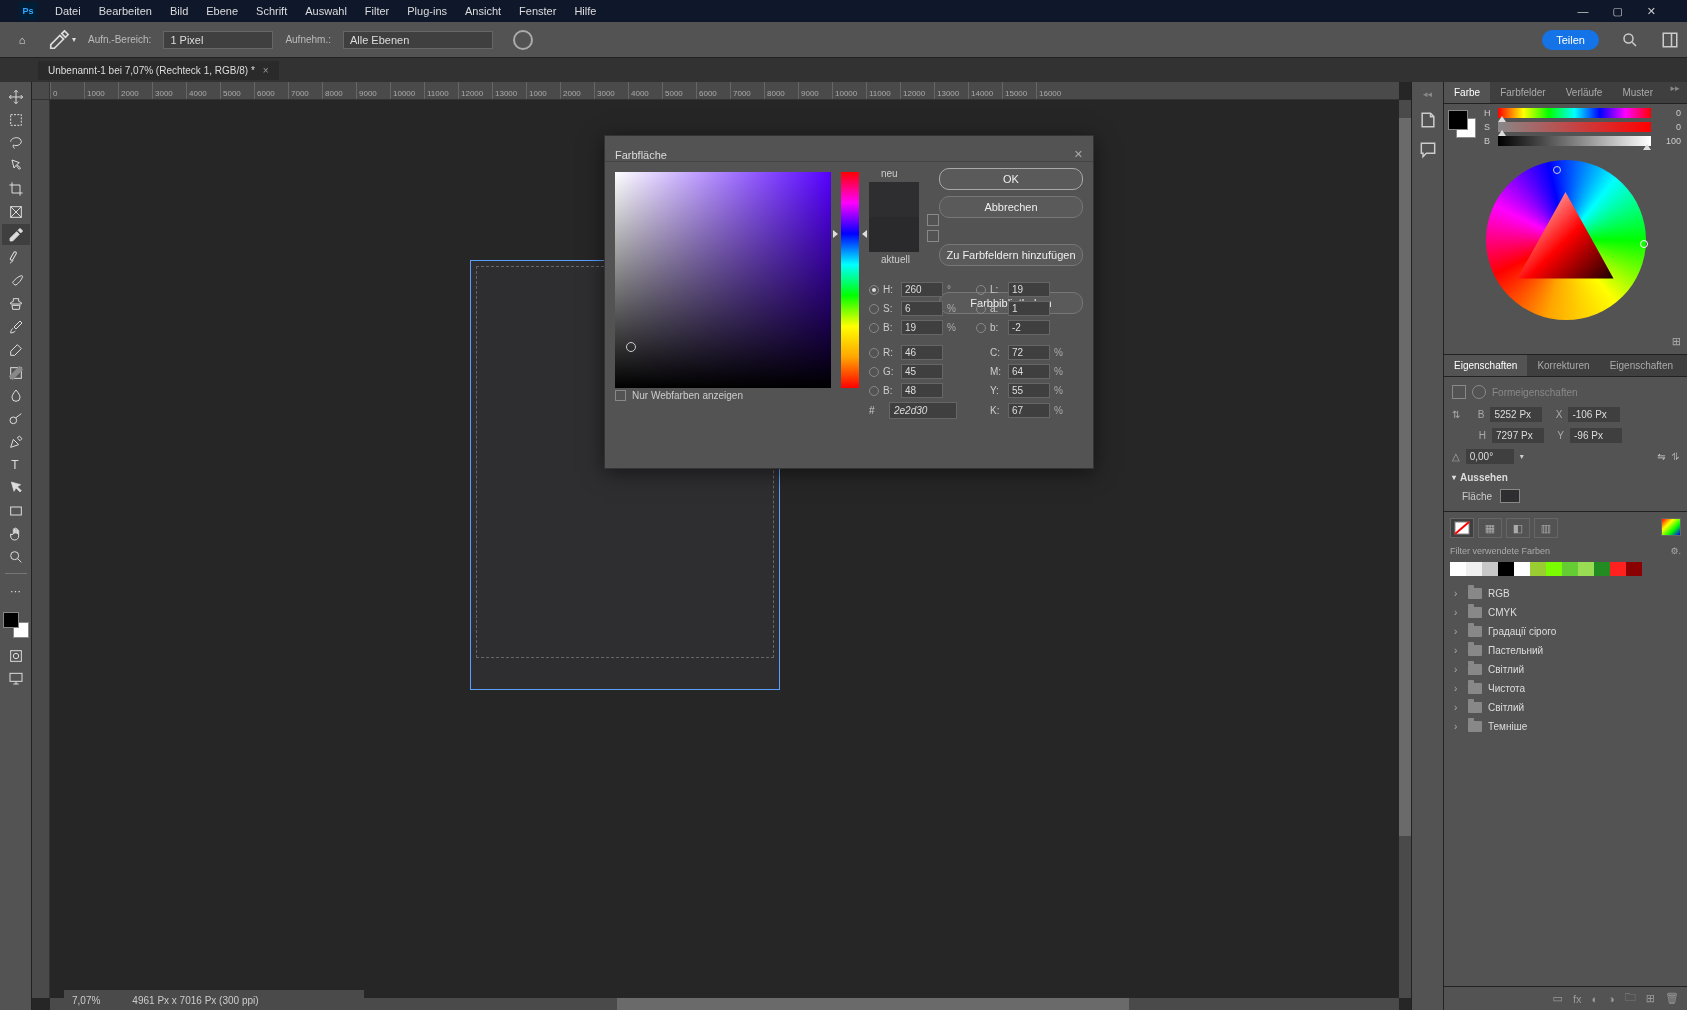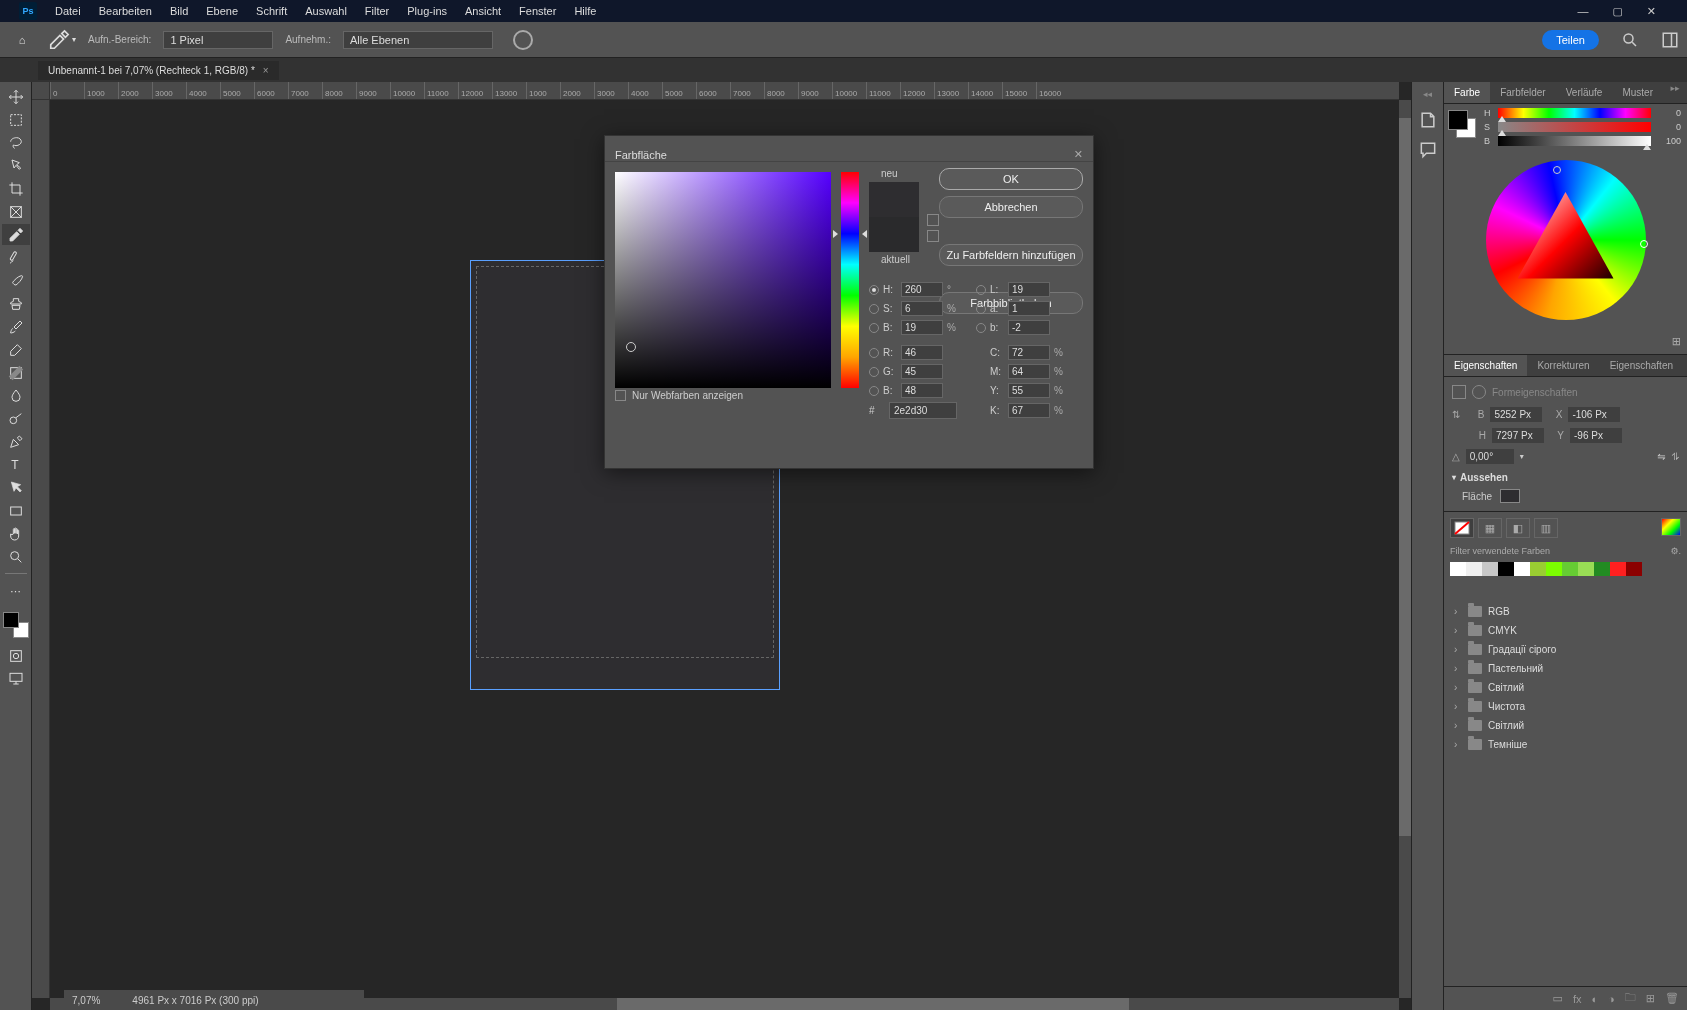--- a/index.html
+++ b/index.html
@@ -97,21 +97,21 @@
 
 .swatches-panel { flex: 1; border-top: 1px solid #222; display: flex; flex-direction: column; }
 .view-modes { display: flex; gap: 4px; padding: 6px; }
 .vm { width: 24px; height: 20px; border: 1px solid #666; display: flex; align-items: center; justify-content: center; color: #aaa; }
 .vm.active { background: #3f3f3f; }
 .vm-color { margin-left: auto; width: 20px; height: 18px; background: linear-gradient(135deg, red, yellow, lime, blue); border: 1px solid #666; }
 .recent-label { font-size: 9px; color: #aaa; padding: 2px 6px; display: flex; }
 .recent-label .gear { margin-left: auto; }
 .recent-colors { display: flex; flex-wrap: wrap; padding: 4px 6px; gap: 0; }
 .recent-colors .c { width: 16px; height: 14px; }
-.folder-list { flex: 1; overflow-y: auto; padding: 4px 0; margin-top: 18px; }
+.folder-list { flex: 1; overflow-y: auto; padding: 4px 0; }
 .folder { display: flex; align-items: center; gap: 6px; padding: 4px 10px; font-size: 10px; color: #ddd; cursor: pointer; }
 .folder::before { content: "›"; color: #aaa; width: 8px; }
 .folder .ficon { width: 14px; height: 11px; background: #888; border-radius: 1px; position: relative; }
 .folder .ficon::before { content: ""; position: absolute; top: -3px; left: 0; width: 6px; height: 3px; background: #888; border-radius: 1px 1px 0 0; }
 .panel-footer { height: 24px; border-top: 1px solid #222; display: flex; align-items: center; justify-content: flex-end; gap: 10px; padding: 0 8px; }
 .panel-footer .i { color: #999; cursor: pointer; }
 
 
 .footer { position: absolute; bottom: 0; left: 32px; height: 20px; background: #4a4a4a; display: flex; align-items: center; padding: 0 8px; gap: 32px; font-size: 10px; color: #ccc; width: 300px; }
 
@@ -137,21 +137,21 @@
 .dlg-buttons button.primary { border: 1.5px solid #aaa; }
 .color-fields { position: absolute; left: 0; top: 110px; right: 0; font-size: 10px; }
 .cf-row { display: flex; align-items: center; margin-bottom: 4px; }
 .cf-col { display: flex; align-items: center; gap: 4px; width: 110px; }
 .cf-col .radio { width: 10px; height: 10px; border: 1px solid #888; border-radius: 50%; position: relative; }
 .cf-col .radio.on::after { content: ""; position: absolute; inset: 2px; background: #ddd; border-radius: 50%; }
 .cf-col label { width: 14px; }
 .cf-col input { width: 42px; background: #3f3f3f; border: 1px solid #666; color: #ddd; padding: 1px 3px; font-size: 10px; }
 .cf-col .unit { width: 12px; color: #aaa; }
 .hex-row { display: flex; align-items: center; gap: 6px; margin-top: 6px; margin-left: 28px; }
-.hex-row input { width: 68px; background: #3f3f3f; border: 1px solid #666; color: #ddd; padding: 2px 4px; font-size: 10px; }
+.hex-row input { width: 68px; background: #3f3f3f; border: 1px solid #666; color: #ddd; padding: 2px 4px; font-size: 10px; font-style: italic; }
 .webonly { position: absolute; left: 10px; top: 254px; display: flex; align-items: center; gap: 6px; font-size: 10px; color: #ccc; }
 .webonly .cb { width: 11px; height: 11px; border: 1px solid #888; }
 .mini-icons { position: absolute; left: 58px; top: 42px; display: flex; flex-direction: column; gap: 4px; }
 .mini-icons .mi { width: 12px; height: 12px; border: 1px solid #888; }
 
 
 .collapse-handle { position: absolute; top: 0; width: 16px; height: 12px; color: #888; font-size: 9px; display: flex; align-items: center; justify-content: center; }
 </style>
 </head>
 <body>

